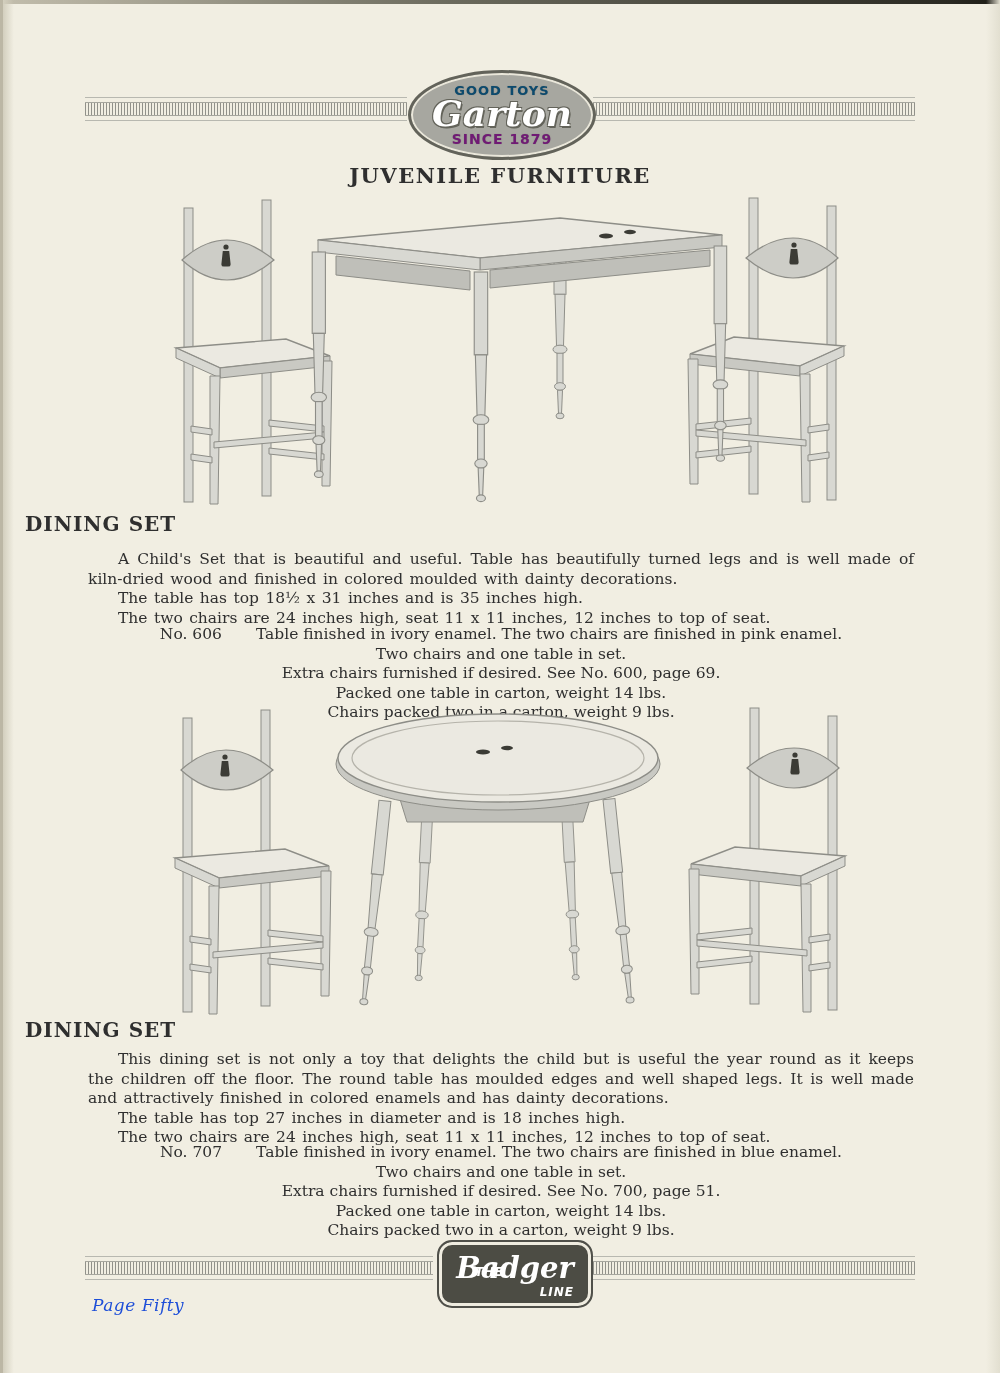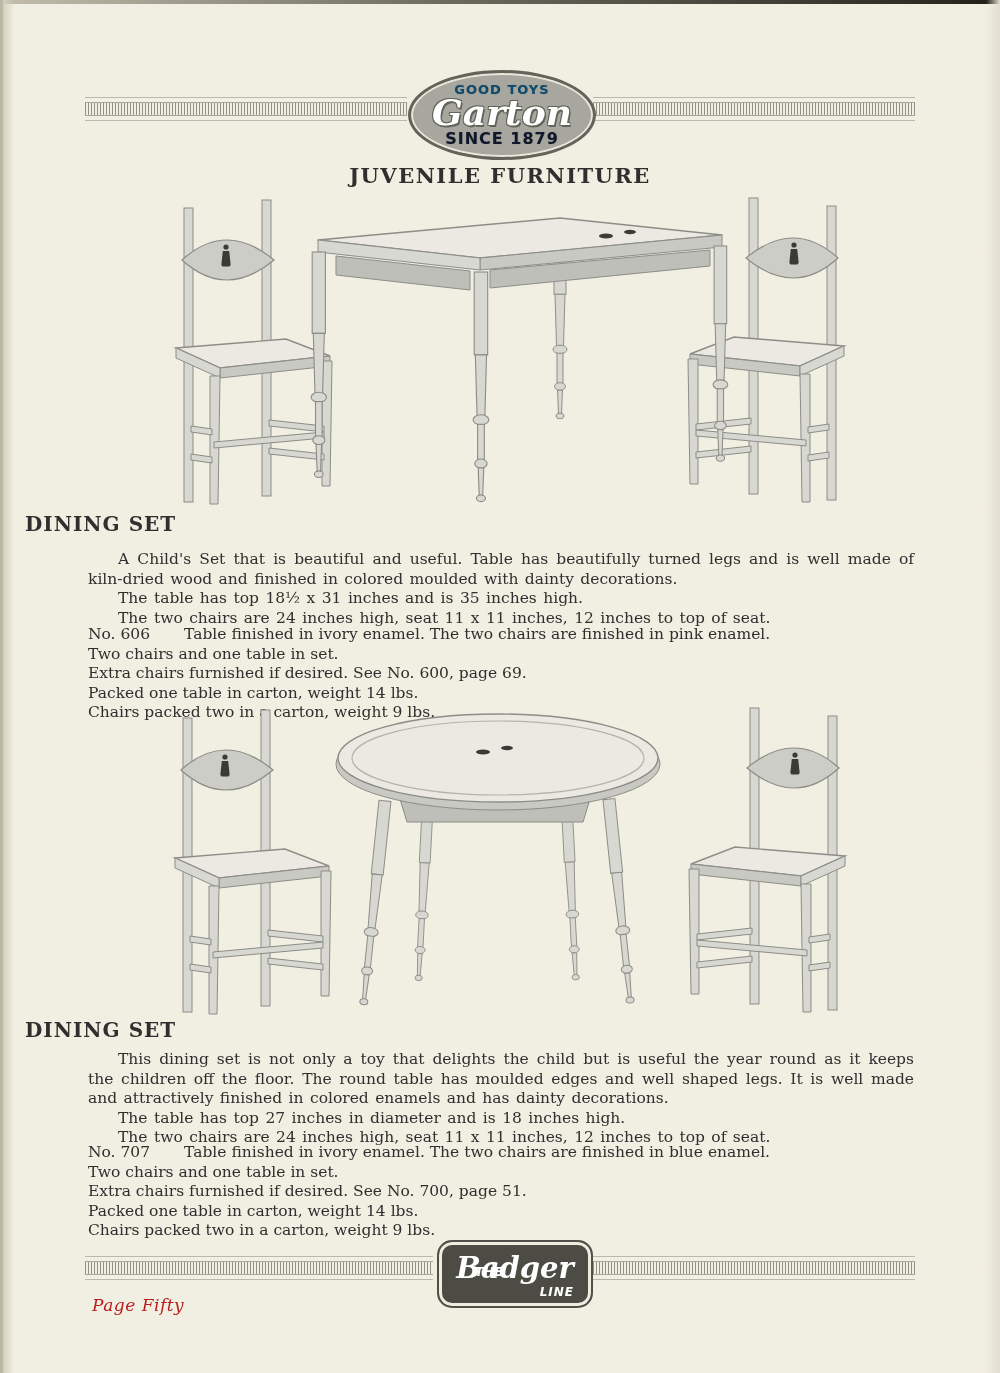--- a/index.html
+++ b/index.html
@@ -27,37 +27,37 @@
   .garton { position:absolute; left:408px; top:70px; width:182px; height:84px;
     border-radius:50%; background:#a7a7a0; border:3px solid #63635a;
     box-shadow: inset 0 0 0 2px #eae7da;
     display:flex; flex-direction:column; align-items:center; justify-content:center; }
   .garton .g-top { color:#0c4a6e; font-family:"DejaVu Sans", sans-serif; font-weight:bold;
     font-size:13px; letter-spacing:1px; line-height:1;
     text-shadow:0 0 1px #7b7b72; }
   .garton .g-name { color:#fff; font-family:"DejaVu Serif", serif; font-style:italic; font-weight:bold;
     font-size:36px; line-height:0.95; margin:-1px 0 0 0;
     text-shadow:1.5px 1.5px 0 #63635a, -1px 1px 0 #63635a, 1px -1px 0 #63635a, -1px -1px 0 #63635a; }
-  .garton .g-bottom { color:#0f172a; font-family:"DejaVu Sans", sans-serif; font-weight:bold;
-    font-size:16px; letter-spacing:1px; line-height:1; margin-top:1px;
+  .garton .g-bottom { color:#701a75; font-family:"DejaVu Sans", sans-serif; font-weight:bold;
+    font-size:14px; letter-spacing:1px; line-height:1; margin-top:1px;
     text-shadow:0 0 1px #7b7b72; }
 
   .page-title { position:absolute; top:163px; left:0; width:100%; text-align:center;
     font-size:21px; font-weight:bold; letter-spacing:1.5px; }
 
   .sec-heading { position:absolute; left:0; width:100%; text-align:left;
     font-size:20px; font-weight:bold; letter-spacing:1px;margin-left:25px; }
 
   .intro { position:absolute; left:88px; width:826px; font-size:15.5px;
     line-height:19.5px; word-spacing:1.5px; }
   .intro .para { text-align:justify; text-indent:30px; }
   .intro .spec { text-indent:30px; }
 
   .item { position:absolute; left:88px; width:826px; font-size:15.5px;
-    line-height:19.5px; }
+    line-height:19.5px; text-align:center; }
   .item .no { margin-right:34px; }
 
   .furn-svg { position:absolute; }
   .mid   { fill:#d8d8d2; stroke:#8d8d87; stroke-width:1; }
   .lite  { fill:#ebe9e1; stroke:#8d8d87; stroke-width:1.4; }
   .dark  { fill:#c9c9c3; stroke:#8d8d87; stroke-width:1; }
   .panel { fill:#cdcdc7; stroke:#8d8d87; stroke-width:1.2; }
   .apron { fill:#bfbfb9; stroke:#8d8d87; stroke-width:1; }
   .rimln { fill:none; stroke:#b5b3aa; stroke-width:1.2; }
   .ink   { fill:#3b3b35; stroke:none; }
@@ -69,21 +69,21 @@
     box-shadow: inset 0 0 0 3px #efece0; }
   .badger .b-inner { position:relative; width:100%; height:100%; color:#fff; }
   .badger .b-the { position:absolute; left:36px; top:23px; font-family:"DejaVu Sans", sans-serif;
     font-weight:bold; font-style:italic; font-size:12px; letter-spacing:0.5px; }
   .badger .b-name { position:absolute; left:0; top:12px; width:100%; text-align:center;
     font-family:"DejaVu Serif", serif; font-weight:bold; font-style:italic; font-size:29px; line-height:1; }
   .badger .b-line { position:absolute; right:17px; bottom:7px; font-family:"DejaVu Sans", sans-serif;
     font-weight:bold; font-style:italic; font-size:12px; letter-spacing:1px; }
 
   .page-label { position:absolute; left:92px; top:1295px; font-style:italic;
-    font-size:17px; color:#b91c1c; letter-spacing:0.5px; }
+    font-size:17px; color:#1d4ed8; letter-spacing:0.5px; }
 </style>
 </head>
 <body>
 
 <div class="page">
   <div class="edge-top"></div>
   <div class="edge-left"></div>
   <div class="edge-right"></div>
 
   <svg width="0" height="0" style="position:absolute" aria-hidden="true">

